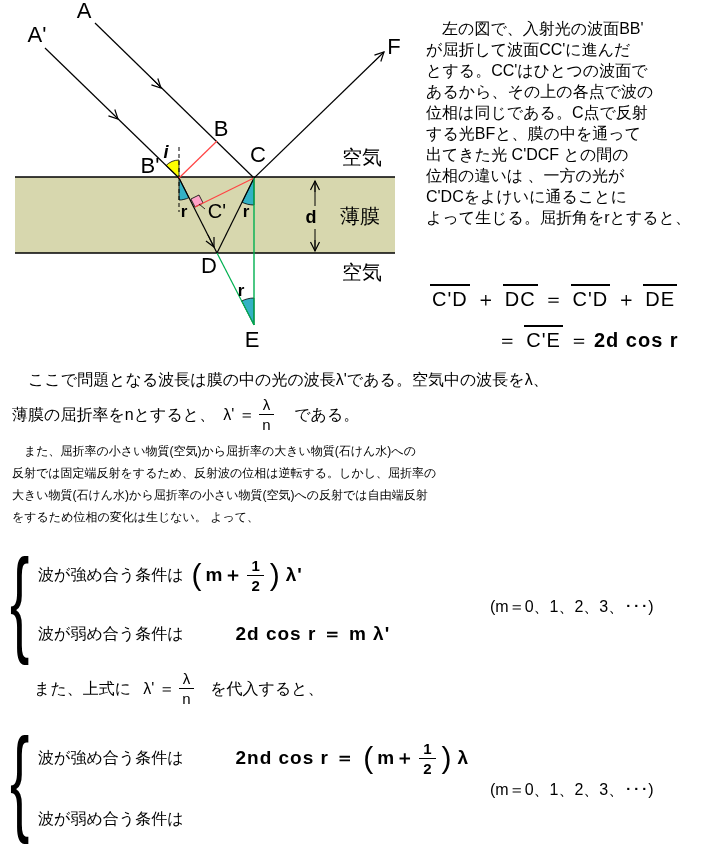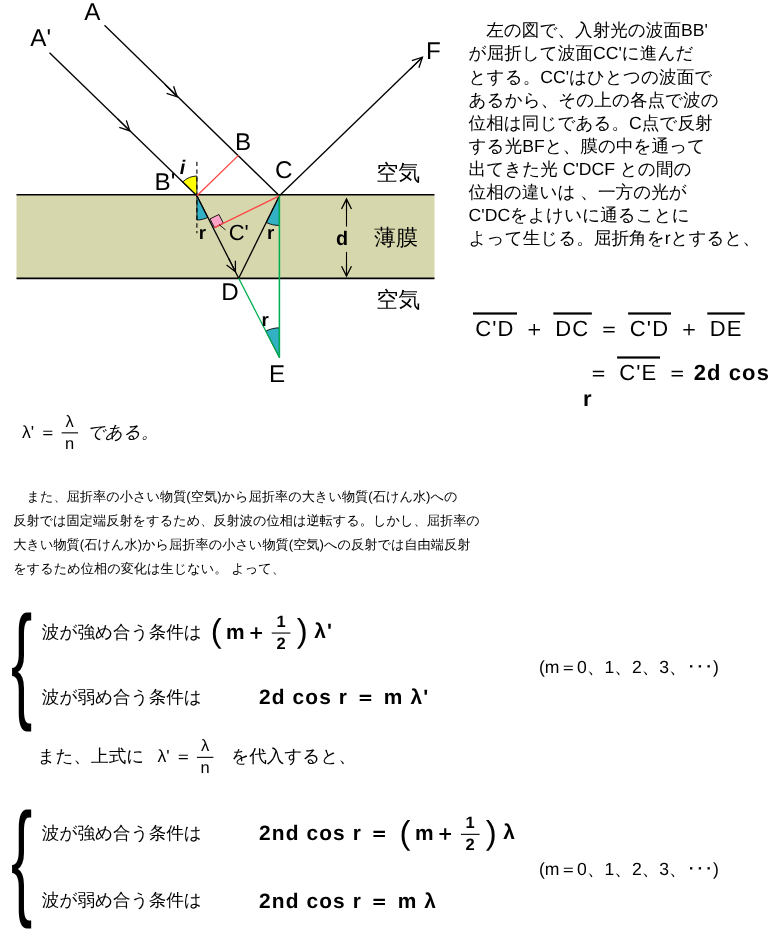--- a/index.html
+++ b/index.html
@@ -9,21 +9,21 @@
   }
   .abs { position:absolute; }
   .jp { font-size:16px; line-height:21px; white-space:pre-line; }
   .jp22 { font-size:12px; line-height:22px; white-space:pre-line; }
 
   
   .ovl-eq { font-size:20px; letter-spacing:1px; }
   .ovl-eq .ov { display:inline-block; border-top:2px solid #000; padding:2px 2px 0 2px; margin:0 2px; }
   .ovl-eq .op { margin:0 4px; }
   .ovl-eq .tail { font-weight:bold; }
-  .ovl-line2 { margin-top:12px; margin-left:102px; }
+  .ovl-line2 { margin-top:12px; margin-left:36px;text-align:center; }
 
   
   .frac { display:inline-flex; flex-direction:column; align-items:center; vertical-align:middle; line-height:17px; margin:0 4px; }
   .frac .num { border-bottom:1.5px solid #000; padding:0 4px 1px 4px; }
   .frac .den { padding-top:1px; }
   .frac-15 { font-size:15px; }
   .frac-bold { font-size:15px; font-weight:bold; }
 
   .flexrow { display:flex; align-items:center; }
 
@@ -123,27 +123,29 @@
 <div class="abs" style="left:428px; top:284px; width:280px;">
   <div class="ovl-eq">
     <span class="ov">C'D</span><span class="op">＋</span><span class="ov">DC</span><span class="op">＝</span><span class="ov">C'D</span><span class="op">＋</span><span class="ov">DE</span>
   </div>
   <div class="ovl-eq ovl-line2">
     <span class="op">＝</span><span class="ov">C'E</span><span class="op">＝</span><span class="tail">2d cos r</span>
   </div>
 </div>
 
 <div class="abs" style="left:12px; top:369px; width:690px;">
+  <div class="jp">　ここで問題となる波長は膜の中の光の波長λ'である。空気中の波長をλ、</div>
   <div class="flexrow" style="margin-top:4px; height:40px;">
+    <span class="jp">薄膜の屈折率をnとすると、</span>
     <span class="jp" style="margin-left:8px;">λ' ＝</span>
     <span class="frac frac-15">
       <span class="num">λ</span>
       <span class="den">n</span>
     </span>
-    <span class="jp" style="margin-left:4px;font-style:italic;">である。</span>
+    <span class="jp" style="margin-left:16px;">である。</span>
   </div>
 </div>
 
 <div class="abs jp22" style="left:12px; top:440px; width:692px;">　また、屈折率の小さい物質(空気)から屈折率の大きい物質(石けん水)への
 反射では固定端反射をするため、反射波の位相は逆転する。しかし、屈折率の
 大きい物質(石けん水)から屈折率の小さい物質(空気)への反射では自由端反射
 をするため位相の変化は生じない。 よって、</div>
 
 <div class="cond-block" style="top:543px; height:118px;">
   <div class="brace">{</div>
@@ -185,15 +187,14 @@
     <span class="frac frac-bold">
       <span class="num">1</span>
       <span class="den">2</span>
     </span>
     <span class="paren pc">)</span>
     <span class="math lam">λ</span>
   </div>
   <div class="range-note" style="left:490px; top:58px;">(m＝0、1、2、3、･･･)</div>
   <div class="cond-row" style="left:38px; top:82px; height:30px;">
     <span class="cond-label">波が弱め合う条件は</span>
-    <span class="math math-lhs">2nd cos r ＝ m λ</span>
   </div>
 </div>
 
 </body></html>

